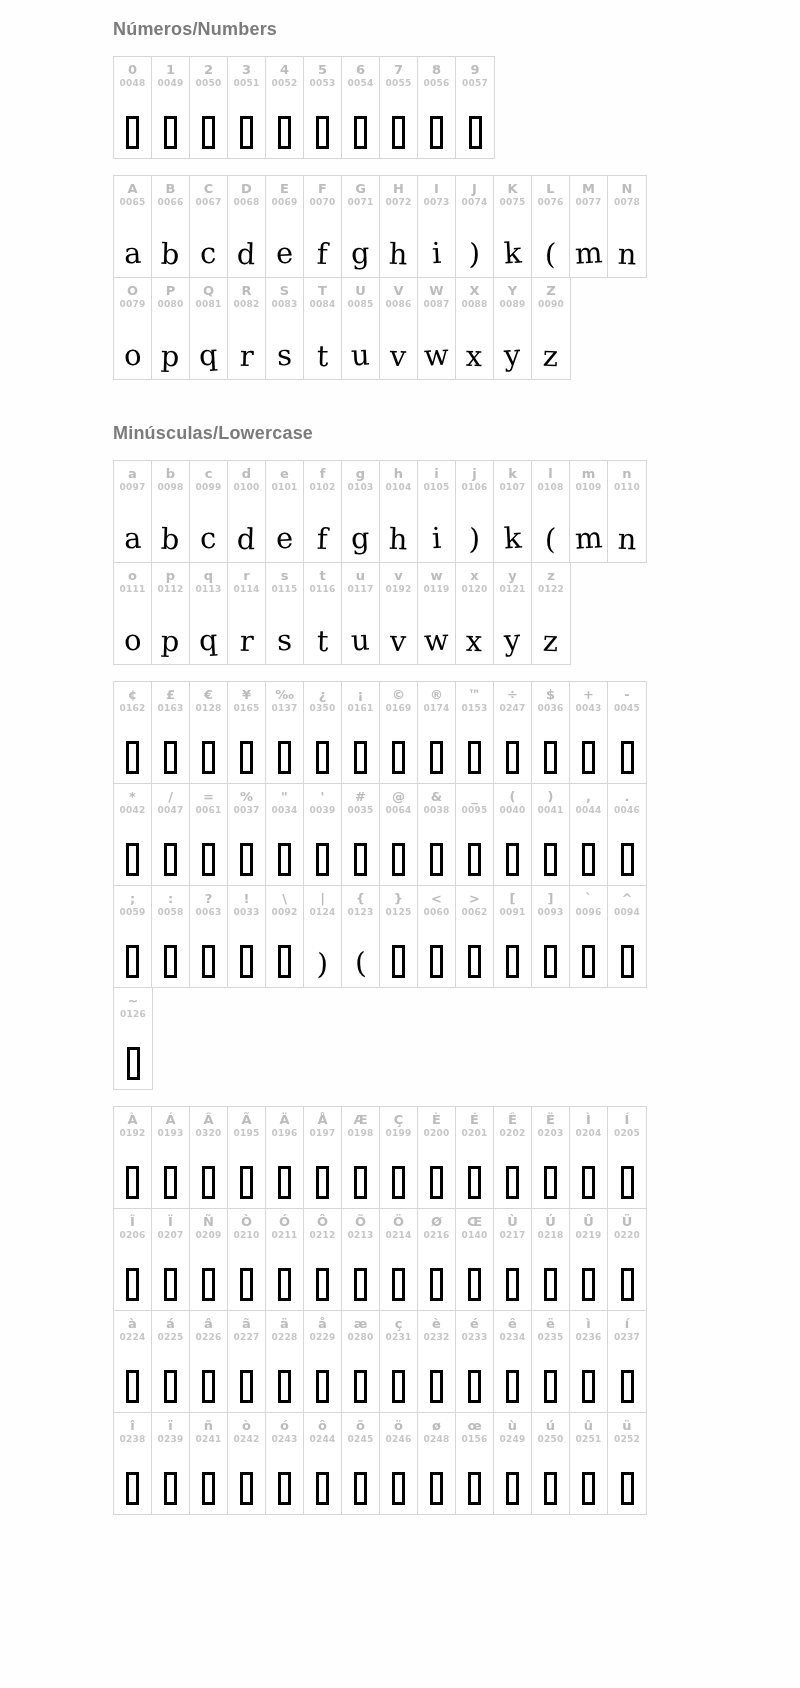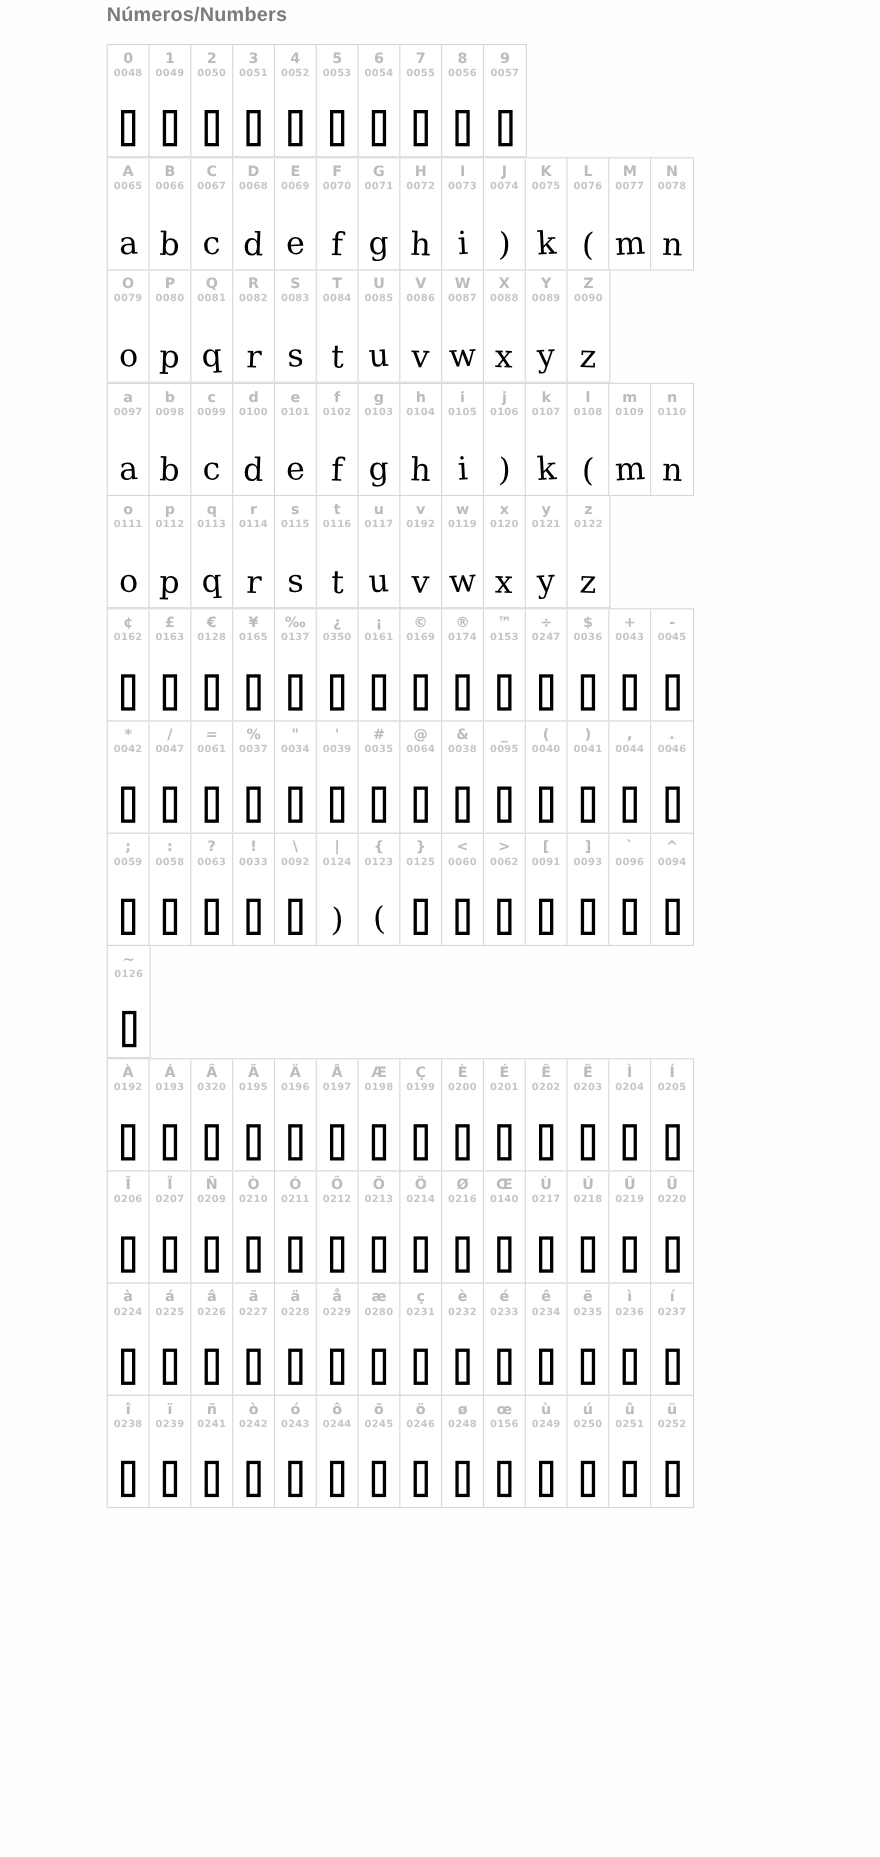--- a/index.html
+++ b/index.html
@@ -6,21 +6,21 @@
     --bg:#fefefe; --title-color:#7b7b7b; --ref-color:#bcbcbc;
     --code-color:#c6c6c6; --border-color:#d6d6d6; --glyph-color:#000000;
   }
   *{box-sizing:border-box;}
   html,body{margin:0;padding:0;}
   body{
     width:800px;height:1688px;overflow:hidden;background:var(--bg);
     font-family:"Liberation Sans",sans-serif;
   }
   #app{padding:2px 0 0 97px;}
-  .section{margin:0;}
+  .section{margin:16px;}
   .section-title{
     font-size:18px;line-height:22px;color:var(--title-color);
     margin:0 0 16px 0;letter-spacing:.2px;
   }
   .section + .section .section-title{margin-top:42px;}
   .cmap-row{
     display:flex;width:fit-content;border:1px solid var(--border-color);
     background:#fff;
   }
   .cmap-row + .cmap-row{margin-top:-1px;}
@@ -319,20 +319,21 @@
             <div class="ref">Z</div>
             <div class="code">0090</div>
             <div class="glyph-area">
               <span class="glyph">z</span>
             </div>
           </div>
         </div>
       </div>
     </div>
     <div class="section">
+      <h2 class="section-title">Minúsculas/Lowercase</h2>
       <div class="cmap-table">
         <div class="cmap-row">
           <div class="cell">
             <div class="ref">a</div>
             <div class="code">0097</div>
             <div class="glyph-area">
               <span class="glyph">a</span>
             </div>
           </div>
           <div class="cell">

